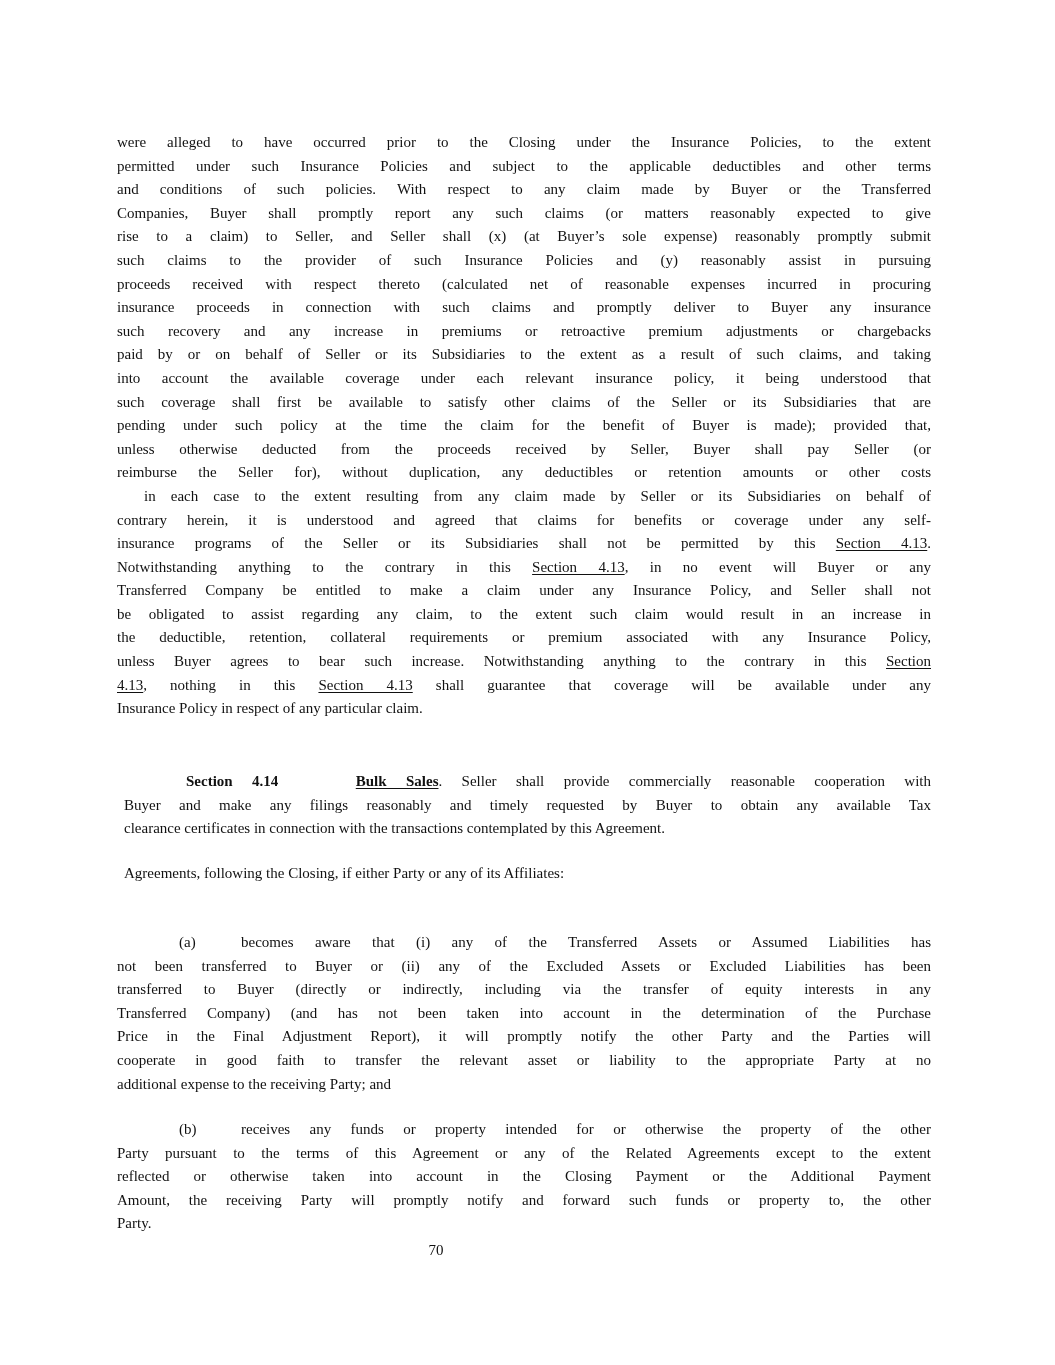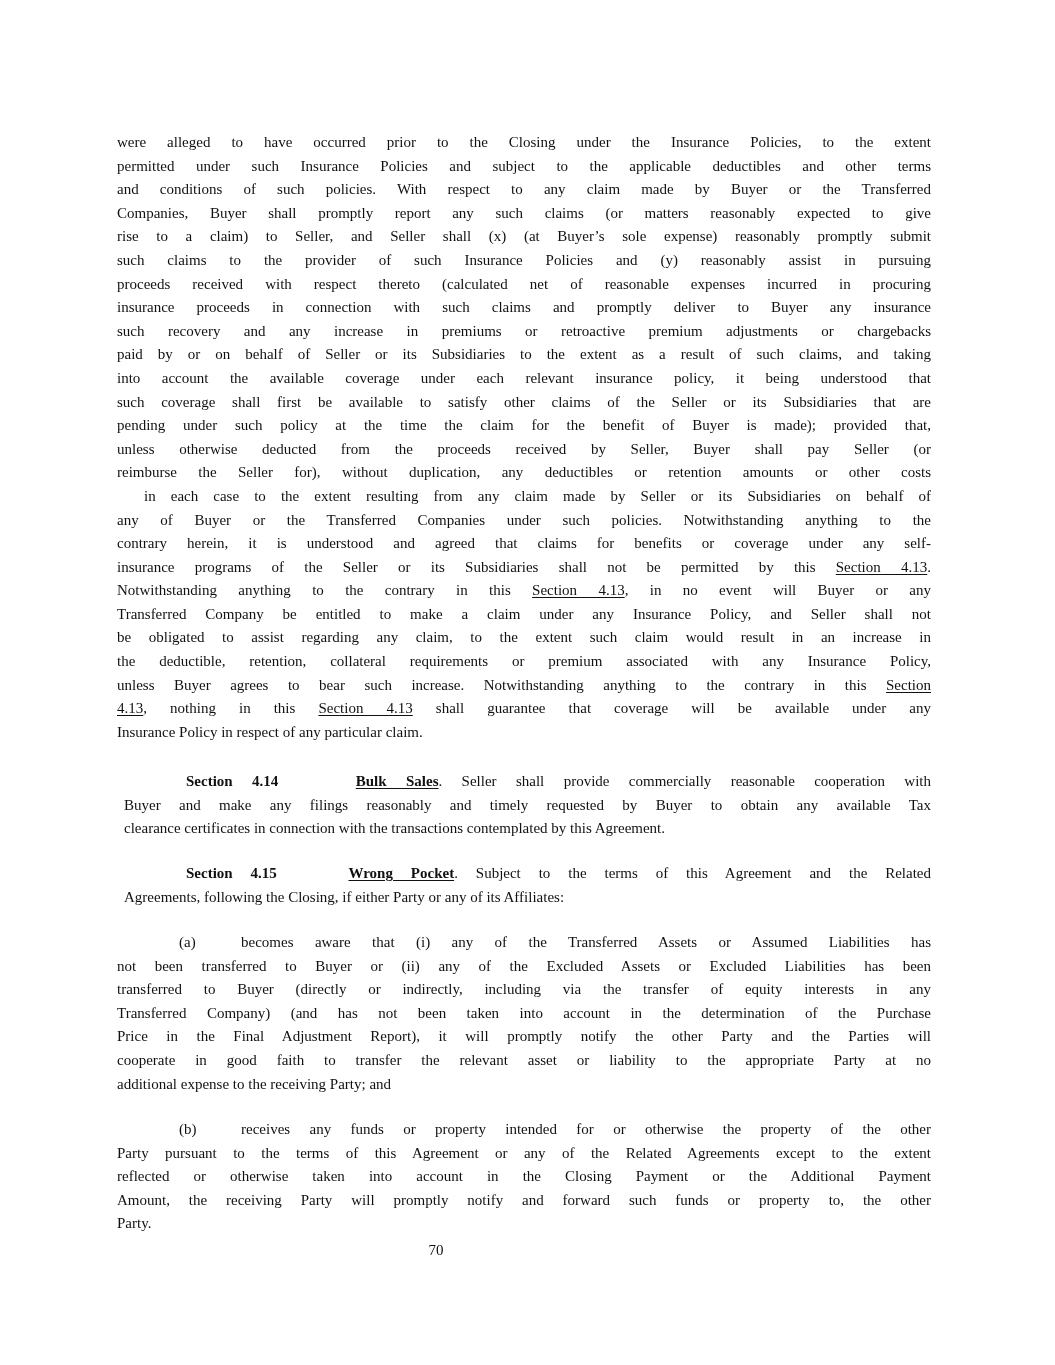--- a/index.html
+++ b/index.html
@@ -43,21 +43,20 @@
     <span class="line" style="white-space: normal;">proceeds received with respect thereto (calculated net of reasonable expenses incurred in procuring</span>
     <span class="line" style="white-space: normal;">insurance proceeds in connection with such claims and promptly deliver to Buyer any insurance</span>
     <span class="line" style="white-space: normal;">such recovery and any increase in premiums or retroactive premium adjustments or chargebacks</span>
     <span class="line" style="white-space: normal; font-family: Liberation Serif, serif;">paid by or on behalf of Seller or its Subsidiaries to the extent as a result of such claims, and taking</span>
     <span class="line" style="white-space: normal;">into account the available coverage under each relevant insurance policy, it being understood that</span>
     <span class="line" style="white-space: normal;">such coverage shall first be available to satisfy other claims of the Seller or its Subsidiaries that are</span>
     <span class="line" style="white-space: normal;">pending under such policy at the time the claim for the benefit of Buyer is made); provided that,</span>
     <span class="line" style="white-space: normal; font-family: Liberation Serif, serif;">unless otherwise deducted from the proceeds received by Seller, Buyer shall pay Seller (or</span>
     <span class="line" style="white-space: normal;">reimburse the Seller for), without duplication, any deductibles or retention amounts or other costs</span>
     <span class="line" style="white-space: normal; margin-left: 27px;">in each case to the extent resulting from any claim made by Seller or its Subsidiaries on behalf of</span>
-    <span class="line" style="white-space: normal;">any of Buyer or the Transferred Companies under such policies. Notwithstanding anything to the</span>
     <span class="line" style="white-space: normal;">contrary herein, it is understood and agreed that claims for benefits or coverage under any self-</span>
     <span class="line" style="white-space: normal;">
       <span>insurance programs of the Seller or its Subsidiaries shall not be permitted by this </span><span class="u">Section 4.13</span><span>.</span>
     </span>
     <span class="line" style="white-space: normal;">
       <span>Notwithstanding anything to the contrary in this </span><span class="u">Section 4.13</span><span>, in no event will Buyer or any</span>
     </span>
     <span class="line" style="white-space: normal;">Transferred Company be entitled to make a claim under any Insurance Policy, and Seller shall not</span>
     <span class="line" style="white-space: normal;">be obligated to assist regarding any claim, to the extent such claim would result in an increase in</span>
     <span class="line" style="white-space: normal;">the deductible, retention, collateral requirements or premium associated with any Insurance Policy,</span>
@@ -72,23 +71,20 @@
 
   <div class="para indent-left" style="top:764px;">
     <span class="line first-indent" style="white-space: normal;">
       <span class="b">Section 4.14</span>&nbsp;&nbsp;&nbsp;&nbsp;<span class="b u">Bulk Sales</span><span>. Seller shall provide commercially reasonable cooperation with</span>
     </span>
     <span class="line" style="white-space: normal;">Buyer and make any filings reasonably and timely requested by Buyer to obtain any available Tax</span>
     <span class="line last" style="white-space: normal;">clearance certificates in connection with the transactions contemplated by this Agreement.</span>
   </div>
 
   <div class="para indent-left" style="top:856px;">
-    <span class="line first-indent" style="white-space: normal;">
-      <span class="b">Section 4.15</span>&nbsp;&nbsp;&nbsp;&nbsp;<span class="b u">Wrong Pocket</span><span>. Subject to the terms of this Agreement and the Related</span>
-    </span>
     <span class="line last" style="white-space: normal;">Agreements, following the Closing, if either Party or any of its Affiliates:</span>
   </div>
 
   <div class="para" style="top:925px;">
     <span class="line first-indent" style="white-space: normal;">
       <span class="tab-label">(a)</span><span>becomes aware that (i) any of the Transferred Assets or Assumed Liabilities has</span>
     </span>
     <span class="line" style="white-space: normal;">not been transferred to Buyer or (ii) any of the Excluded Assets or Excluded Liabilities has been</span>
     <span class="line" style="white-space: normal;">transferred to Buyer (directly or indirectly, including via the transfer of equity interests in any</span>
     <span class="line" style="white-space: normal;">Transferred Company) (and has not been taken into account in the determination of the Purchase</span>

